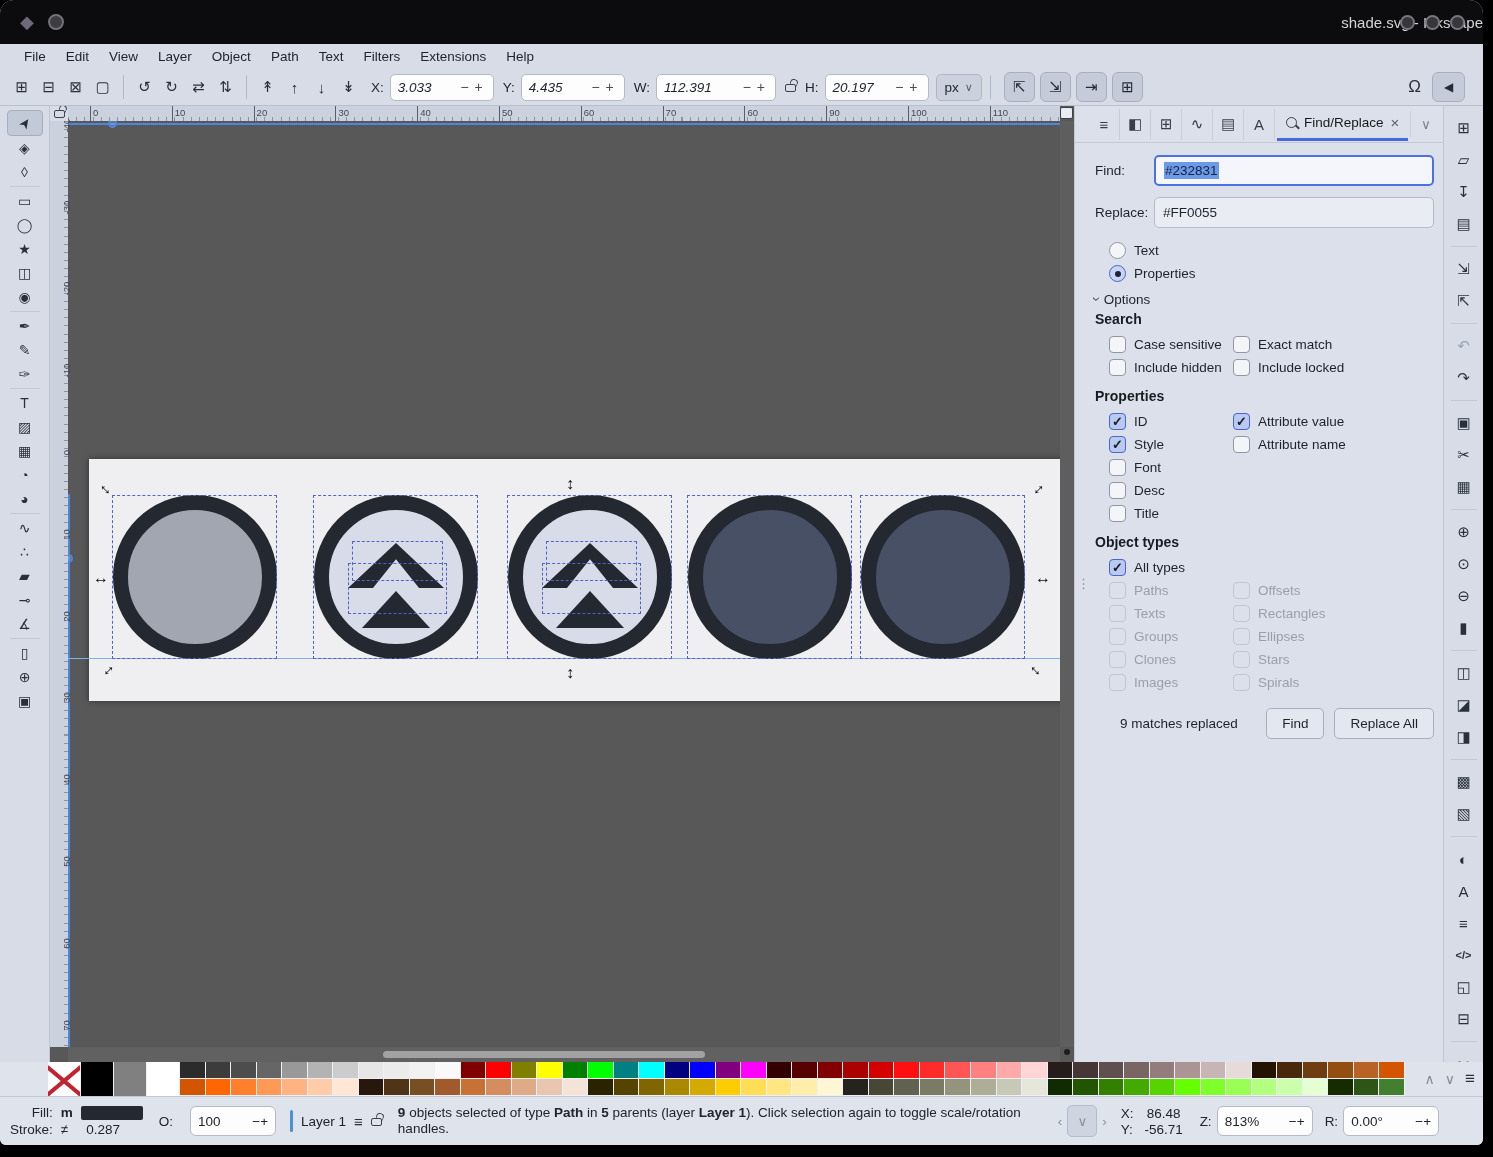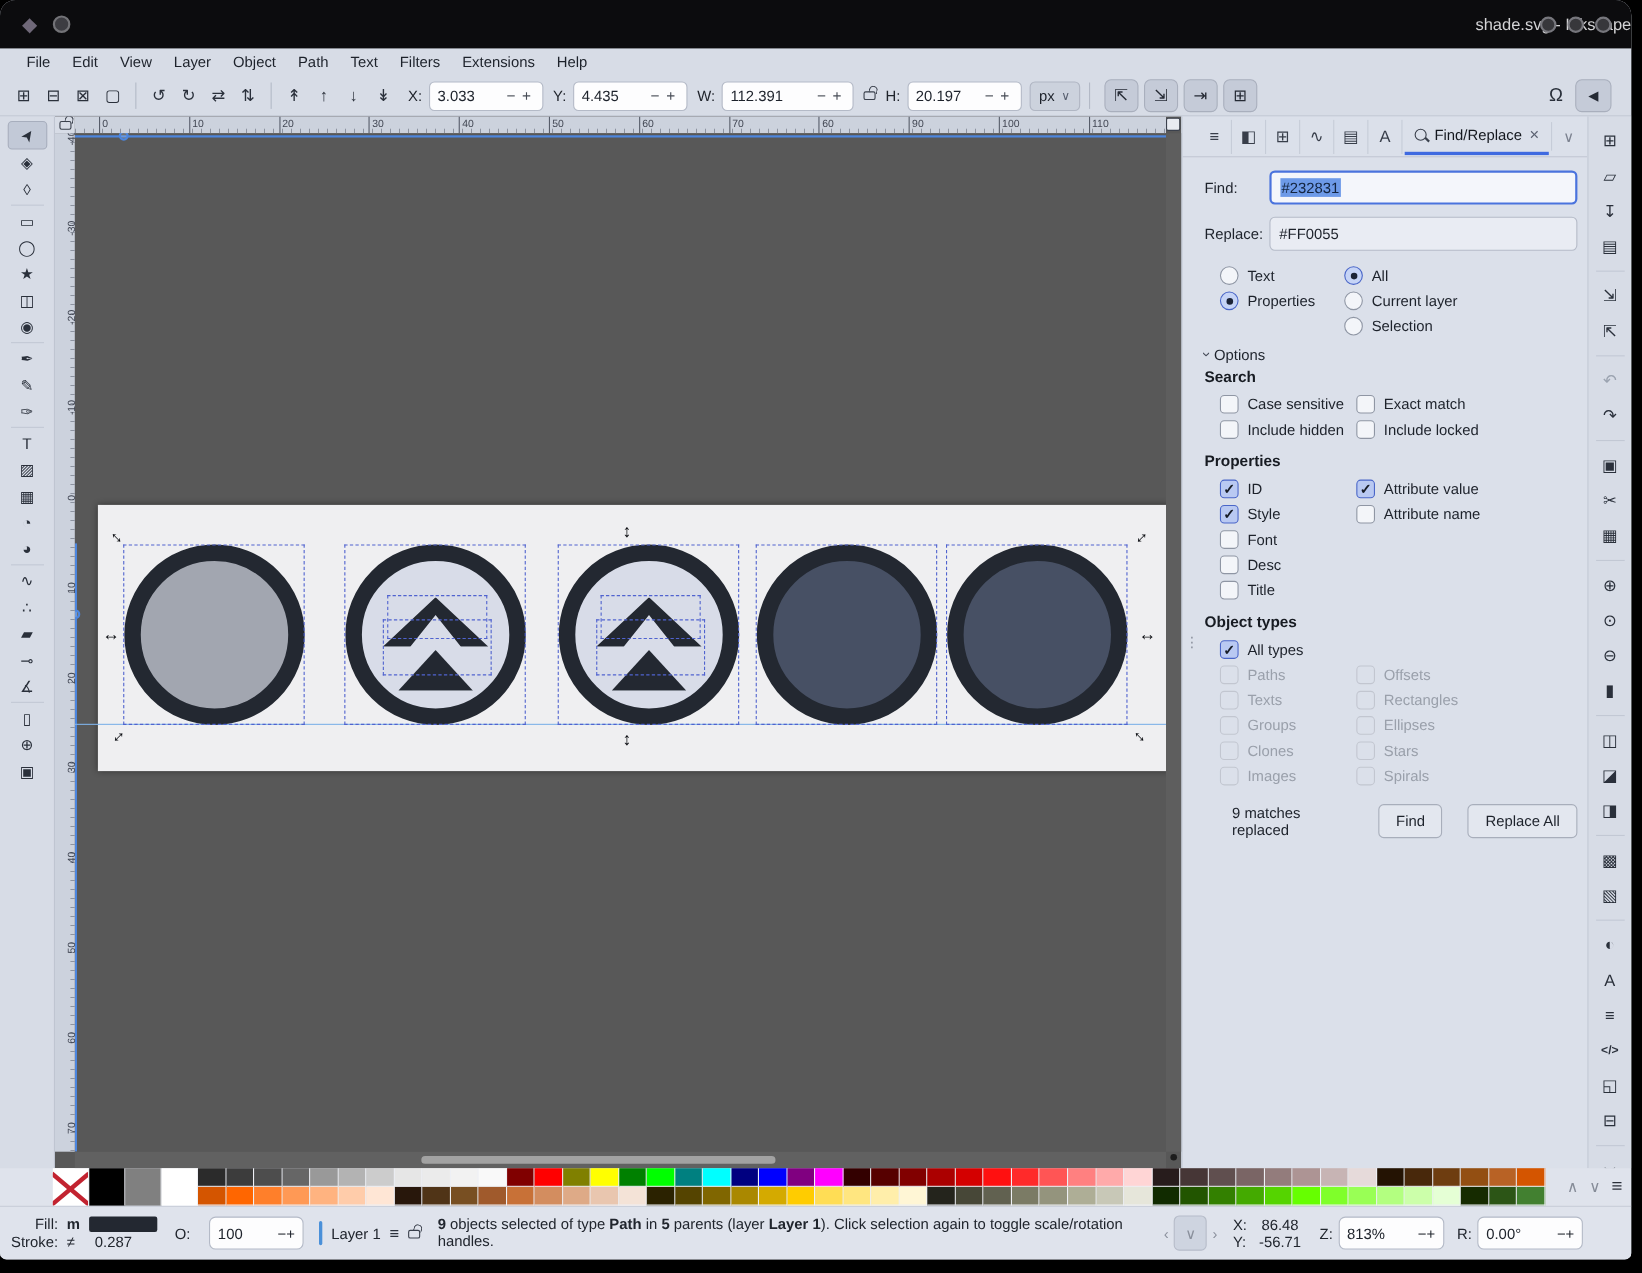--- a/index.html
+++ b/index.html
@@ -19,21 +19,21 @@
   
   .menubar{height:25px;background:#d7dce6;display:flex;align-items:center;padding-left:14px;flex:0 0 auto;}
   .menu-item{font-size:13.5px;padding:2px 10px;border-radius:3px;color:#1d222b;}
 
   
   .toolbar{height:37px;background:#d7dce6;border-bottom:1px solid #b9bfcb;display:flex;align-items:center;padding:0 8px;gap:1px;flex:0 0 auto;}
   .tb-btn{width:27px;height:27px;display:flex;align-items:center;justify-content:center;font-size:15px;color:#2a303b;border-radius:4px;}
   .tb-sep{width:1px;height:24px;background:#b3b9c6;margin:0 7px;}
   .fld-label{font-size:13.5px;margin:0 5px 0 8px;color:#20242c;}
   .spin{display:flex;align-items:center;background:#fdfdfe;border:1px solid #b4bac7;border-radius:5px;height:27px;padding:0 7px;font-size:13.5px;}
-  .spin .val{flex:1;}
+  .spin .val{flex:1;font-style:italic;}
   .spin .sm{color:#474c56;font-size:14px;padding:0 3px;}
   .unitdrop{display:flex;align-items:center;gap:6px;background:#ccd2dd;border:1px solid #b0b6c3;border-radius:5px;height:27px;padding:0 8px;font-size:13.5px;margin-left:6px;}
   .snapbtn{width:31px;height:30px;display:flex;align-items:center;justify-content:center;background:#c5cbd8;border:1px solid #a9afbd;border-radius:6px;margin-left:5px;font-size:15px;color:#252a34;}
   .magnet{margin-left:auto;font-size:17px;color:#2a303b;padding:0 10px;}
   .collapse-btn{width:33px;height:30px;display:flex;align-items:center;justify-content:center;background:#c5cbd8;border:1px solid #a9afbd;border-radius:6px;margin-right:10px;font-size:12px;color:#252a34;}
 
   
   .main{flex:1;display:flex;min-height:0;background:#dbe0ea;}
   .toolbox{width:50px;background:#d7dce6;border-right:1px solid #bfc5d1;display:flex;flex-direction:column;align-items:center;padding-top:4px;flex:0 0 auto;overflow:hidden;}
   .tool{width:36px;height:24px;display:flex;align-items:center;justify-content:center;font-size:14px;color:#2a303b;border-radius:4px;flex:0 0 auto;}
@@ -93,21 +93,21 @@
   .searchscope{display:flex;margin-left:0;}
   .ss-col1{width:112px;}
   .ss-col2{flex:1;}
   .indent{margin-left:14px;}
   .grid2{display:flex;}
   .grid2 .g1{width:124px;}
   .expander{display:flex;align-items:center;gap:4px;margin:6px 0 2px;}
   .chev-down{display:inline-block;transform:rotate(90deg);color:#454b58;font-size:14px;}
   .props-cols{display:flex;}
   .props-cols .pc1{width:124px;}
-  .dock-actions{display:flex;align-items:center;margin-top:14px;gap:23px;}
+  .dock-actions{display:flex;align-items:center;margin-top:14px;gap:10px;}
   .matches{margin-left:25px;flex:1;}
   .dbtn{height:31px;padding:0 15px;background:#e3e7ef;border:1px solid #a8aebb;border-radius:5px;font-size:13.5px;display:flex;align-items:center;color:#1d222b;}
 
   
   .cmdbar{width:40px;flex:0 0 auto;background:#d7dce6;border-left:1px solid #bfc5d1;display:flex;flex-direction:column;align-items:center;padding-top:10px;overflow:hidden;}
   .cmd{height:24px;width:26px;display:flex;align-items:center;justify-content:center;font-size:15px;color:#2a303b;margin-bottom:8px;flex:0 0 auto;}
   .cmd.disabled{color:#9ba3b0;}
   .cmd-sep{width:26px;height:1px;background:#c2c8d4;margin:2px 0 10px;flex:0 0 auto;}
   .cmd-xml{font-size:11px;font-weight:bold;}
 
@@ -441,34 +441,20 @@
           <div class="ss-col1 indent" id="searchin-radios">
                 <div class="opt-row">
                   <span class="radio"></span>
                   <span>Text</span>
                 </div>
                 <div class="opt-row">
                   <span class="radio sel"></span>
                   <span>Properties</span>
                 </div>
               </div>
-          <div class="ss-col2" id="scope-radios" style="margin-left:1px;">
-                <div class="opt-row">
-                  <span class="radio sel"></span>
-                  <span>All</span>
-                </div>
-                <div class="opt-row">
-                  <span class="radio"></span>
-                  <span>Current layer</span>
-                </div>
-                <div class="opt-row">
-                  <span class="radio"></span>
-                  <span>Selection</span>
-                </div>
-              </div>
         </div>
 
         <div class="expander">
           <span class="chev-down">›</span>
           <span>Options</span>
         </div>
 
         <div class="sec-head">Search</div>
         <div class="grid2 indent">
           <div class="g1" id="general-col1">

